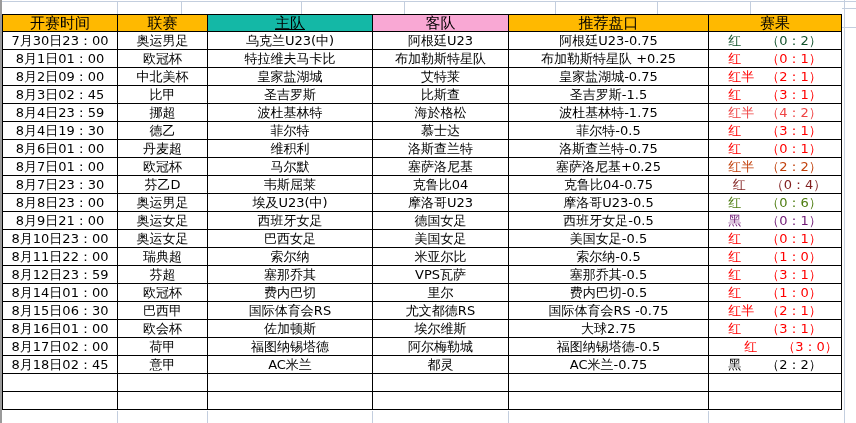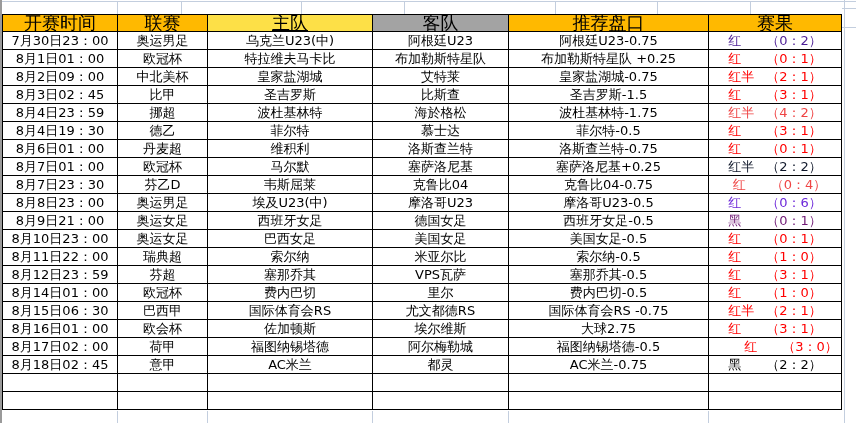--- a/index.html
+++ b/index.html
@@ -27,21 +27,21 @@
     height:17px;
     padding:0;
     text-align:center;
     font-size:13px;
     line-height:17px;
     color:#000000;
     white-space:nowrap;
     overflow:hidden;
   }
   .bet-table thead th {
-    font-size:18px;
+    font-size:15px;
     font-weight:normal;
     height:16px;
     line-height:16px;
   }
   .c-result { text-align:left; padding-left:14px; }
   .c-result .grade { display:inline-block; width:38px; text-align:left; }
   .c-result .score { display:inline-block; }
 </style>
 </head>
 <body>
@@ -73,34 +73,34 @@
     <col style="width:90px">
     <col style="width:165px">
     <col style="width:136px">
     <col style="width:200px">
     <col style="width:133px">
   </colgroup>
   <thead>
     <tr>
       <th style="background: rgb(255, 185, 0);">开赛时间</th>
       <th style="background: rgb(255, 185, 0);">联赛</th>
-      <th style="background: #fde047; text-decoration: underline;">主队</th>
-      <th style="background: #a3a3a3;">客队</th>
+      <th style="background: #14b8a6; text-decoration: underline;">主队</th>
+      <th style="background: #f9a8d4;">客队</th>
       <th style="background: rgb(255, 185, 0);">推荐盘口</th>
       <th style="background: rgb(255, 185, 0);">赛果</th>
     </tr>
   </thead>
   <tbody id="tbody">
       <tr>
     <td class="c-time">7月30日23：00</td>
     <td class="c-league">奥运男足</td>
     <td class="c-home">乌克兰U23(中)</td>
     <td class="c-away">阿根廷U23</td>
     <td class="c-handicap">阿根廷U23-0.75</td>
-    <td class="c-result" style="color: #4c1d95; text-decoration: underline;">
+    <td class="c-result" style="color: #14532d; text-decoration: underline;">
       <span class="grade">红</span><span class="score">（0：2）</span>
     </td>
   </tr>
       <tr>
     <td class="c-time">8月1日01：00</td>
     <td class="c-league">欧冠杯</td>
     <td class="c-home">特拉维夫马卡比</td>
     <td class="c-away">布加勒斯特星队</td>
     <td class="c-handicap">布加勒斯特星队 +0.25</td>
     <td class="c-result" style="color: rgb(255, 0, 0);">
@@ -156,41 +156,41 @@
     <td class="c-result" style="color: rgb(255, 0, 0);">
       <span class="grade">红</span><span class="score">（0：1）</span>
     </td>
   </tr>
       <tr>
     <td class="c-time">8月7日01：00</td>
     <td class="c-league">欧冠杯</td>
     <td class="c-home">马尔默</td>
     <td class="c-away">塞萨洛尼基</td>
     <td class="c-handicap">塞萨洛尼基+0.25</td>
-    <td class="c-result" style="color: #0f172a;">
+    <td class="c-result" style="color: #c2410c;">
       <span class="grade">红半</span><span class="score">（2：2）</span>
     </td>
   </tr>
       <tr>
     <td class="c-time">8月7日23：30</td>
     <td class="c-league">芬乙D</td>
     <td class="c-home">韦斯屈莱</td>
     <td class="c-away">克鲁比04</td>
     <td class="c-handicap">克鲁比04-0.75</td>
-    <td class="c-result" style="color: #ef4444; padding-left: 9px;">
+    <td class="c-result" style="color: #7f1d1d; padding-left: 9px;">
       <span class="grade">红</span><span class="score">（0：4）</span>
     </td>
   </tr>
       <tr>
     <td class="c-time">8月8日23：00</td>
     <td class="c-league">奥运男足</td>
     <td class="c-home">埃及U23(中)</td>
     <td class="c-away">摩洛哥U23</td>
     <td class="c-handicap">摩洛哥U23-0.5</td>
-    <td class="c-result" style="color: #6d28d9;">
+    <td class="c-result" style="color: #4d7c0f;">
       <span class="grade">红</span><span class="score">（0：6）</span>
     </td>
   </tr>
       <tr>
     <td class="c-time">8月9日21：00</td>
     <td class="c-league">奥运女足</td>
     <td class="c-home">西班牙女足</td>
     <td class="c-away">德国女足</td>
     <td class="c-handicap">西班牙女足-0.5</td>
     <td class="c-result" style="color: #701a75;">

